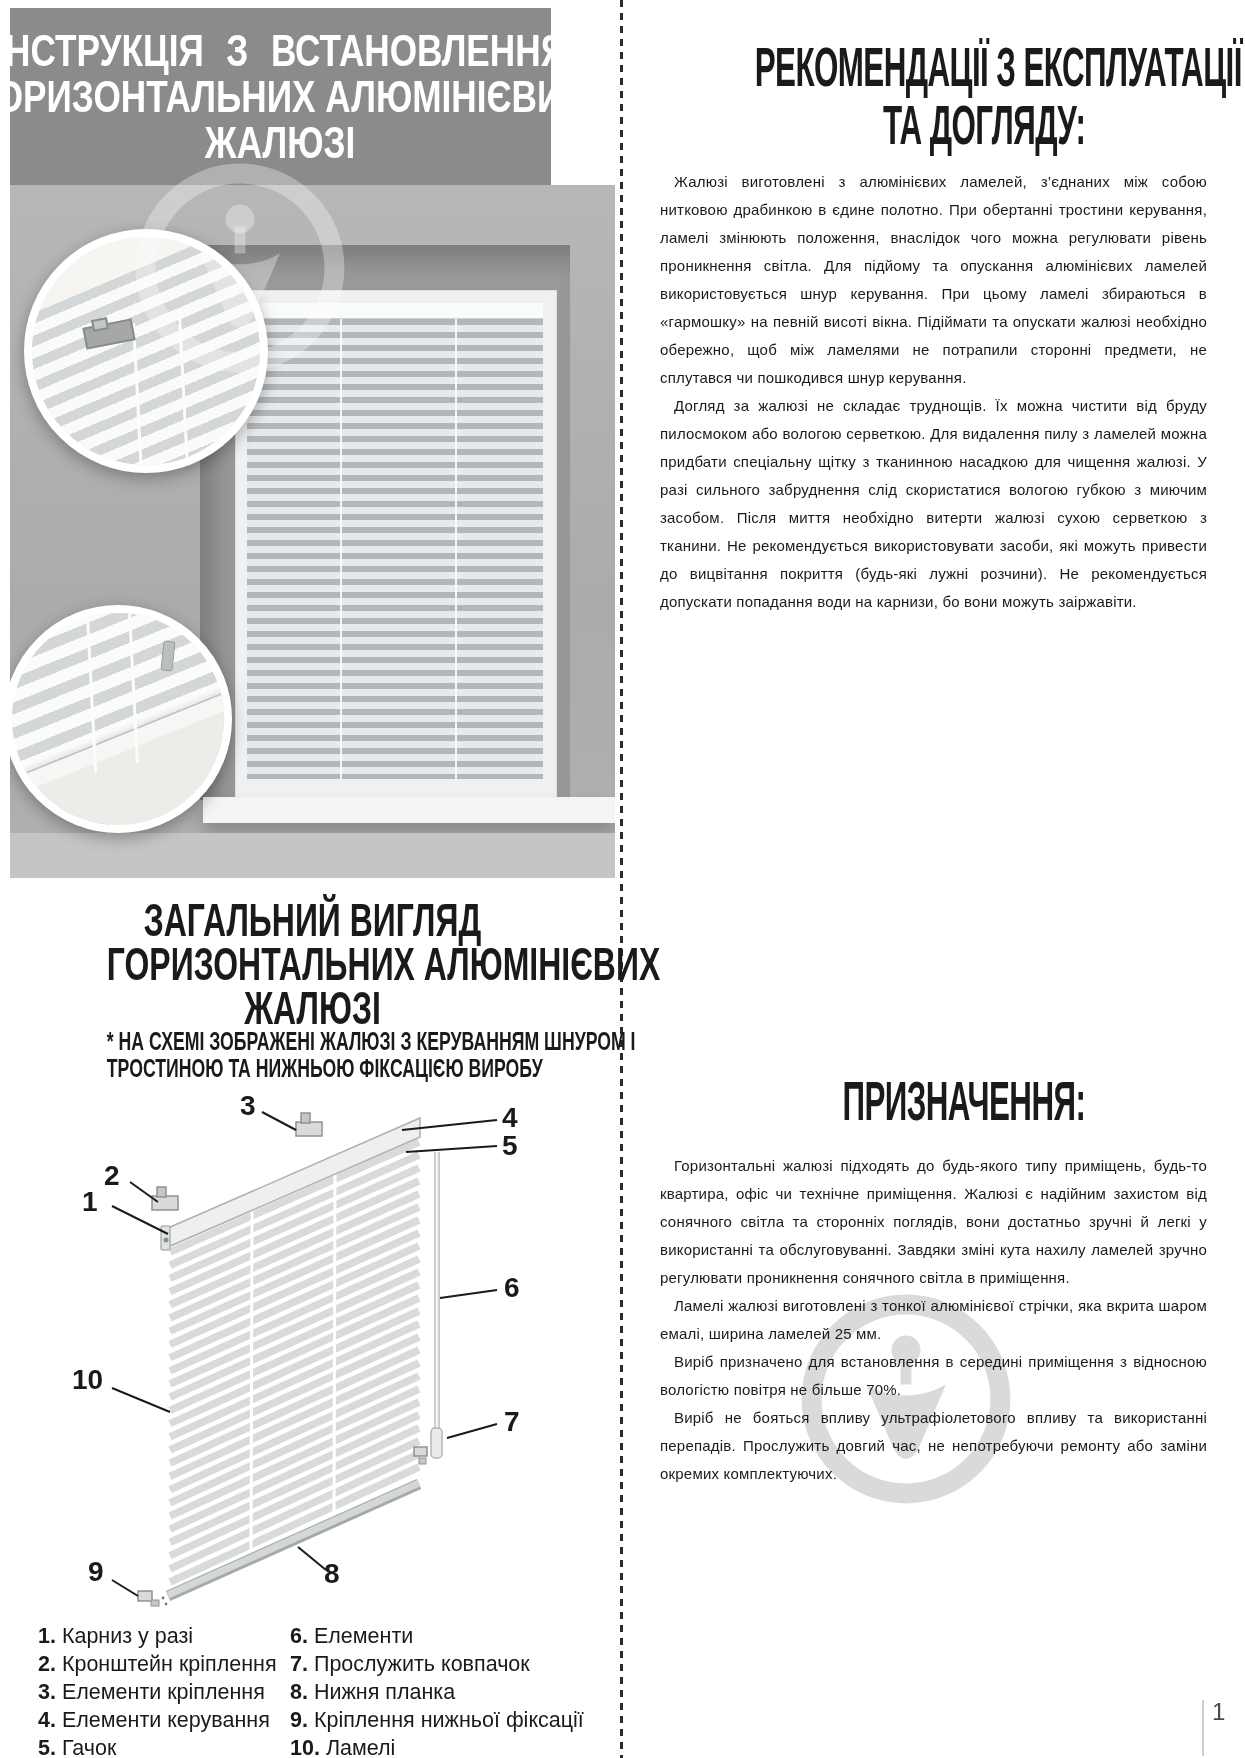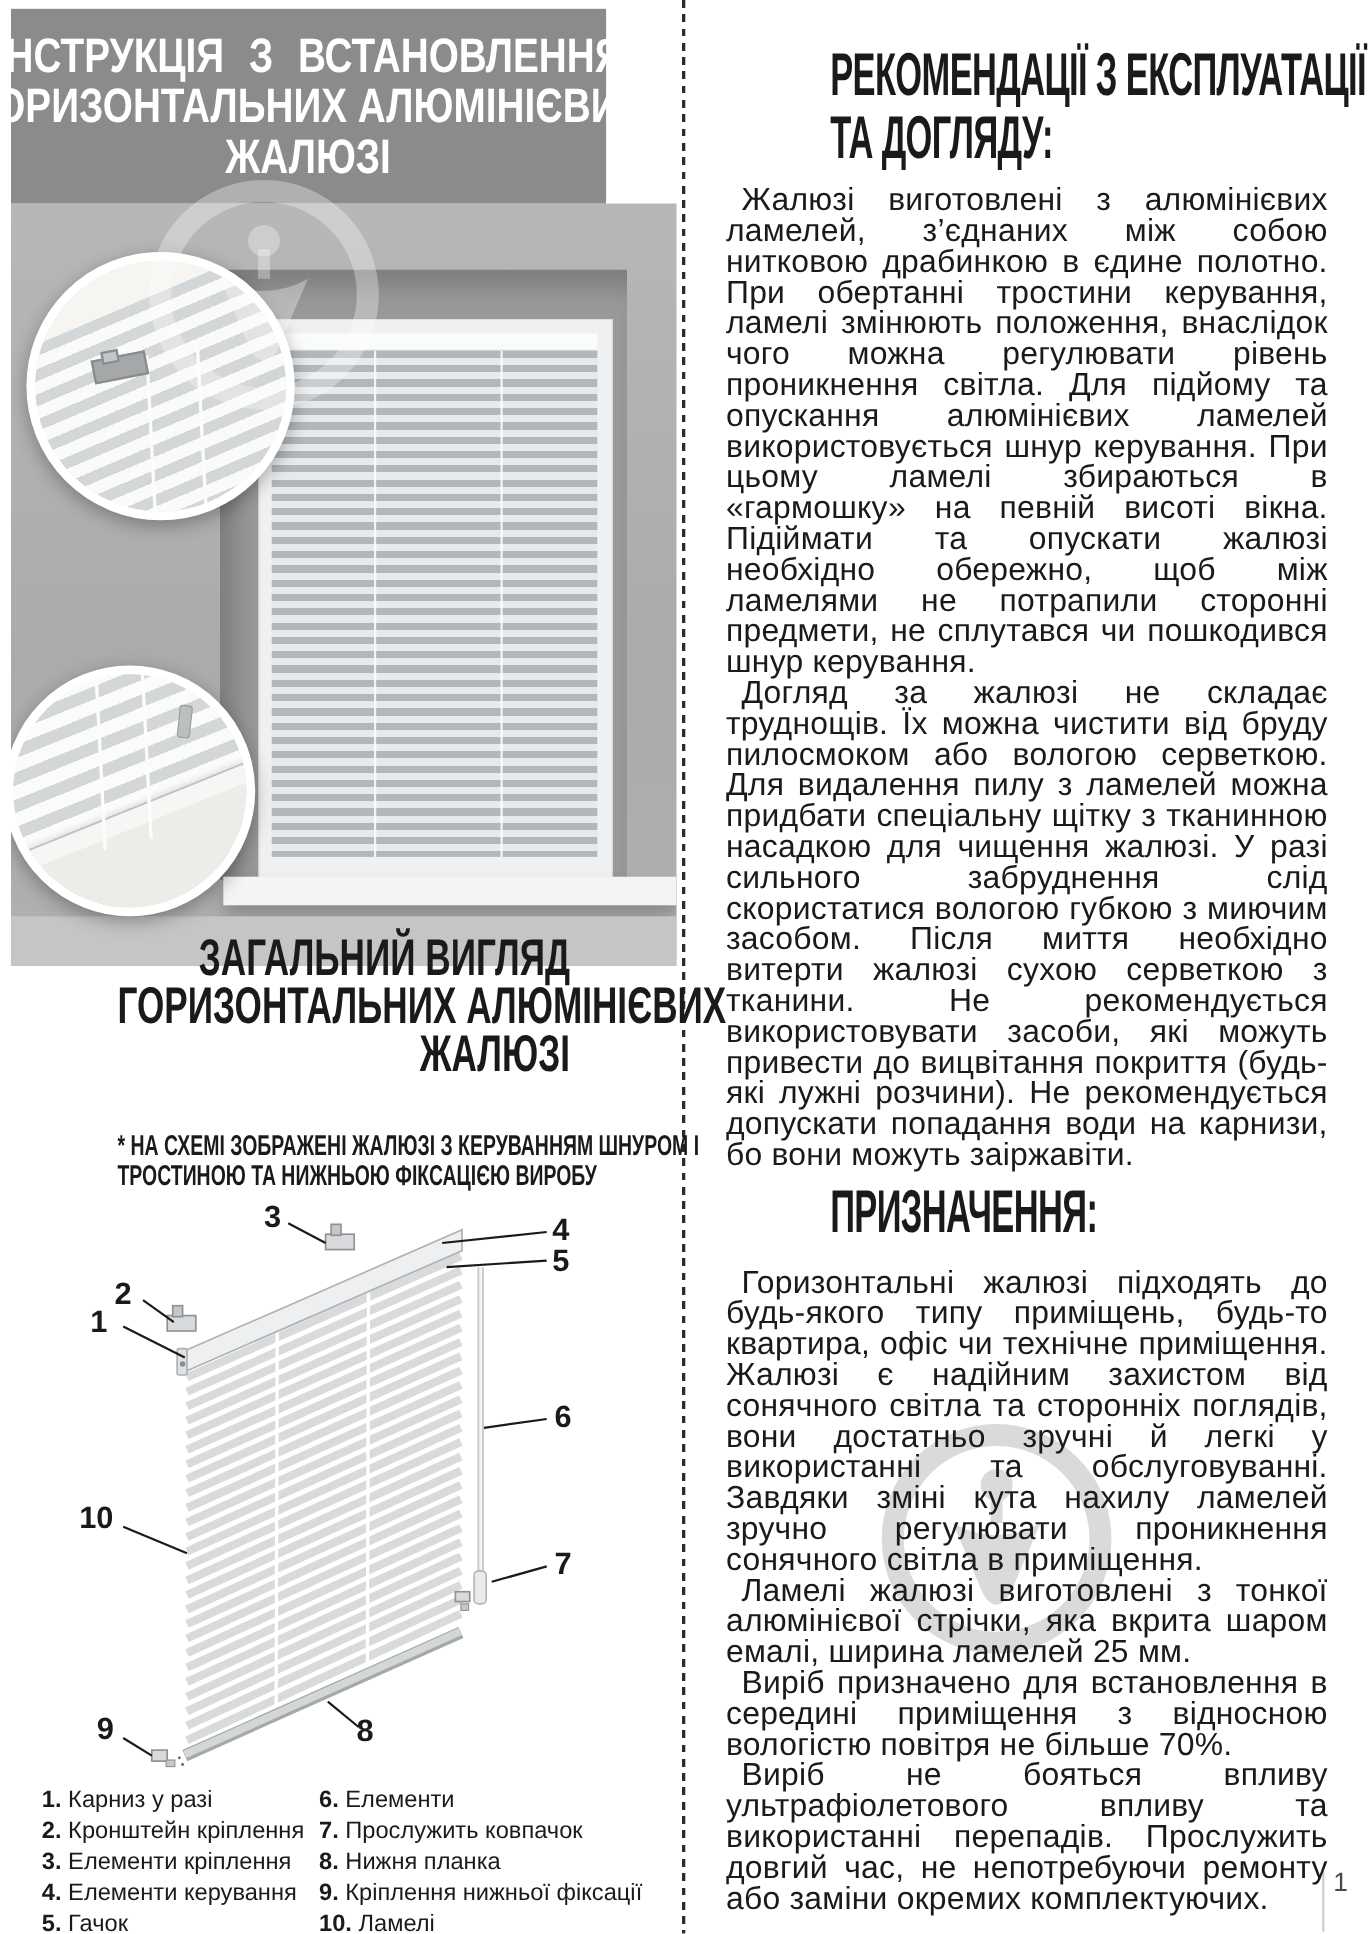--- a/index.html
+++ b/index.html
@@ -52,29 +52,29 @@
             background:#ecece9;border-top:16px solid #f6f6f4;box-shadow:0 -4px 6px rgba(0,0,0,.10);}
   .cb-tassel{position:absolute;left:150px;top:28px;width:10px;height:28px;background:#bcbec0;
              border:1px solid #9a9d9f;border-radius:3px;transform:rotate(6deg);z-index:3;}
 
   
   .wm{position:absolute;}
   .wm-photo{left:122px;top:150px;color:rgba(255,255,255,0.32);z-index:5;}
   .wm-right{left:788px;top:1281px;color:#dadada;z-index:1;}
 
   
-  .overview-h{left:10px;top:848px;width:605px;text-align:right;z-index:2;}
+  .overview-h{left:10px;top:898px;width:605px;text-align:center;z-index:2;}
   .overview-h .cond{font-size:47px;line-height:44px;transform:scaleX(0.68);}
   .overview-note{left:10px;top:1028px;width:605px;text-align:center;z-index:2;}
   .overview-note .cond{font-size:26px;line-height:27px;transform:scaleX(0.68);}
 
-  .right-h{left:630px;width:580px;text-align:left;z-index:2;}
+  .right-h{left:630px;width:580px;text-align:right;z-index:2;}
   .right-h .cond{font-size:55px;line-height:58px;transform:scaleX(0.57);letter-spacing:-1px;}
 
-  .body-text{width:547px;font-size:29px;line-height:28px;letter-spacing:0.2px;z-index:2;}
+  .body-text{width:547px;font-size:15px;line-height:28px;letter-spacing:0.2px;z-index:2;}
   .body-text p{margin:0;text-indent:14px;text-align:justify;}
 
   
   .diagram-svg{left:10px;top:1085px;z-index:2;}
   .callout-num{position:absolute;font-weight:bold;font-size:28px;z-index:3;line-height:28px;}
 
   
   .legend-col{top:1622px;font-size:21.5px;line-height:28px;z-index:2;white-space:nowrap;}
   .legend-col .num{font-weight:bold;}
 

